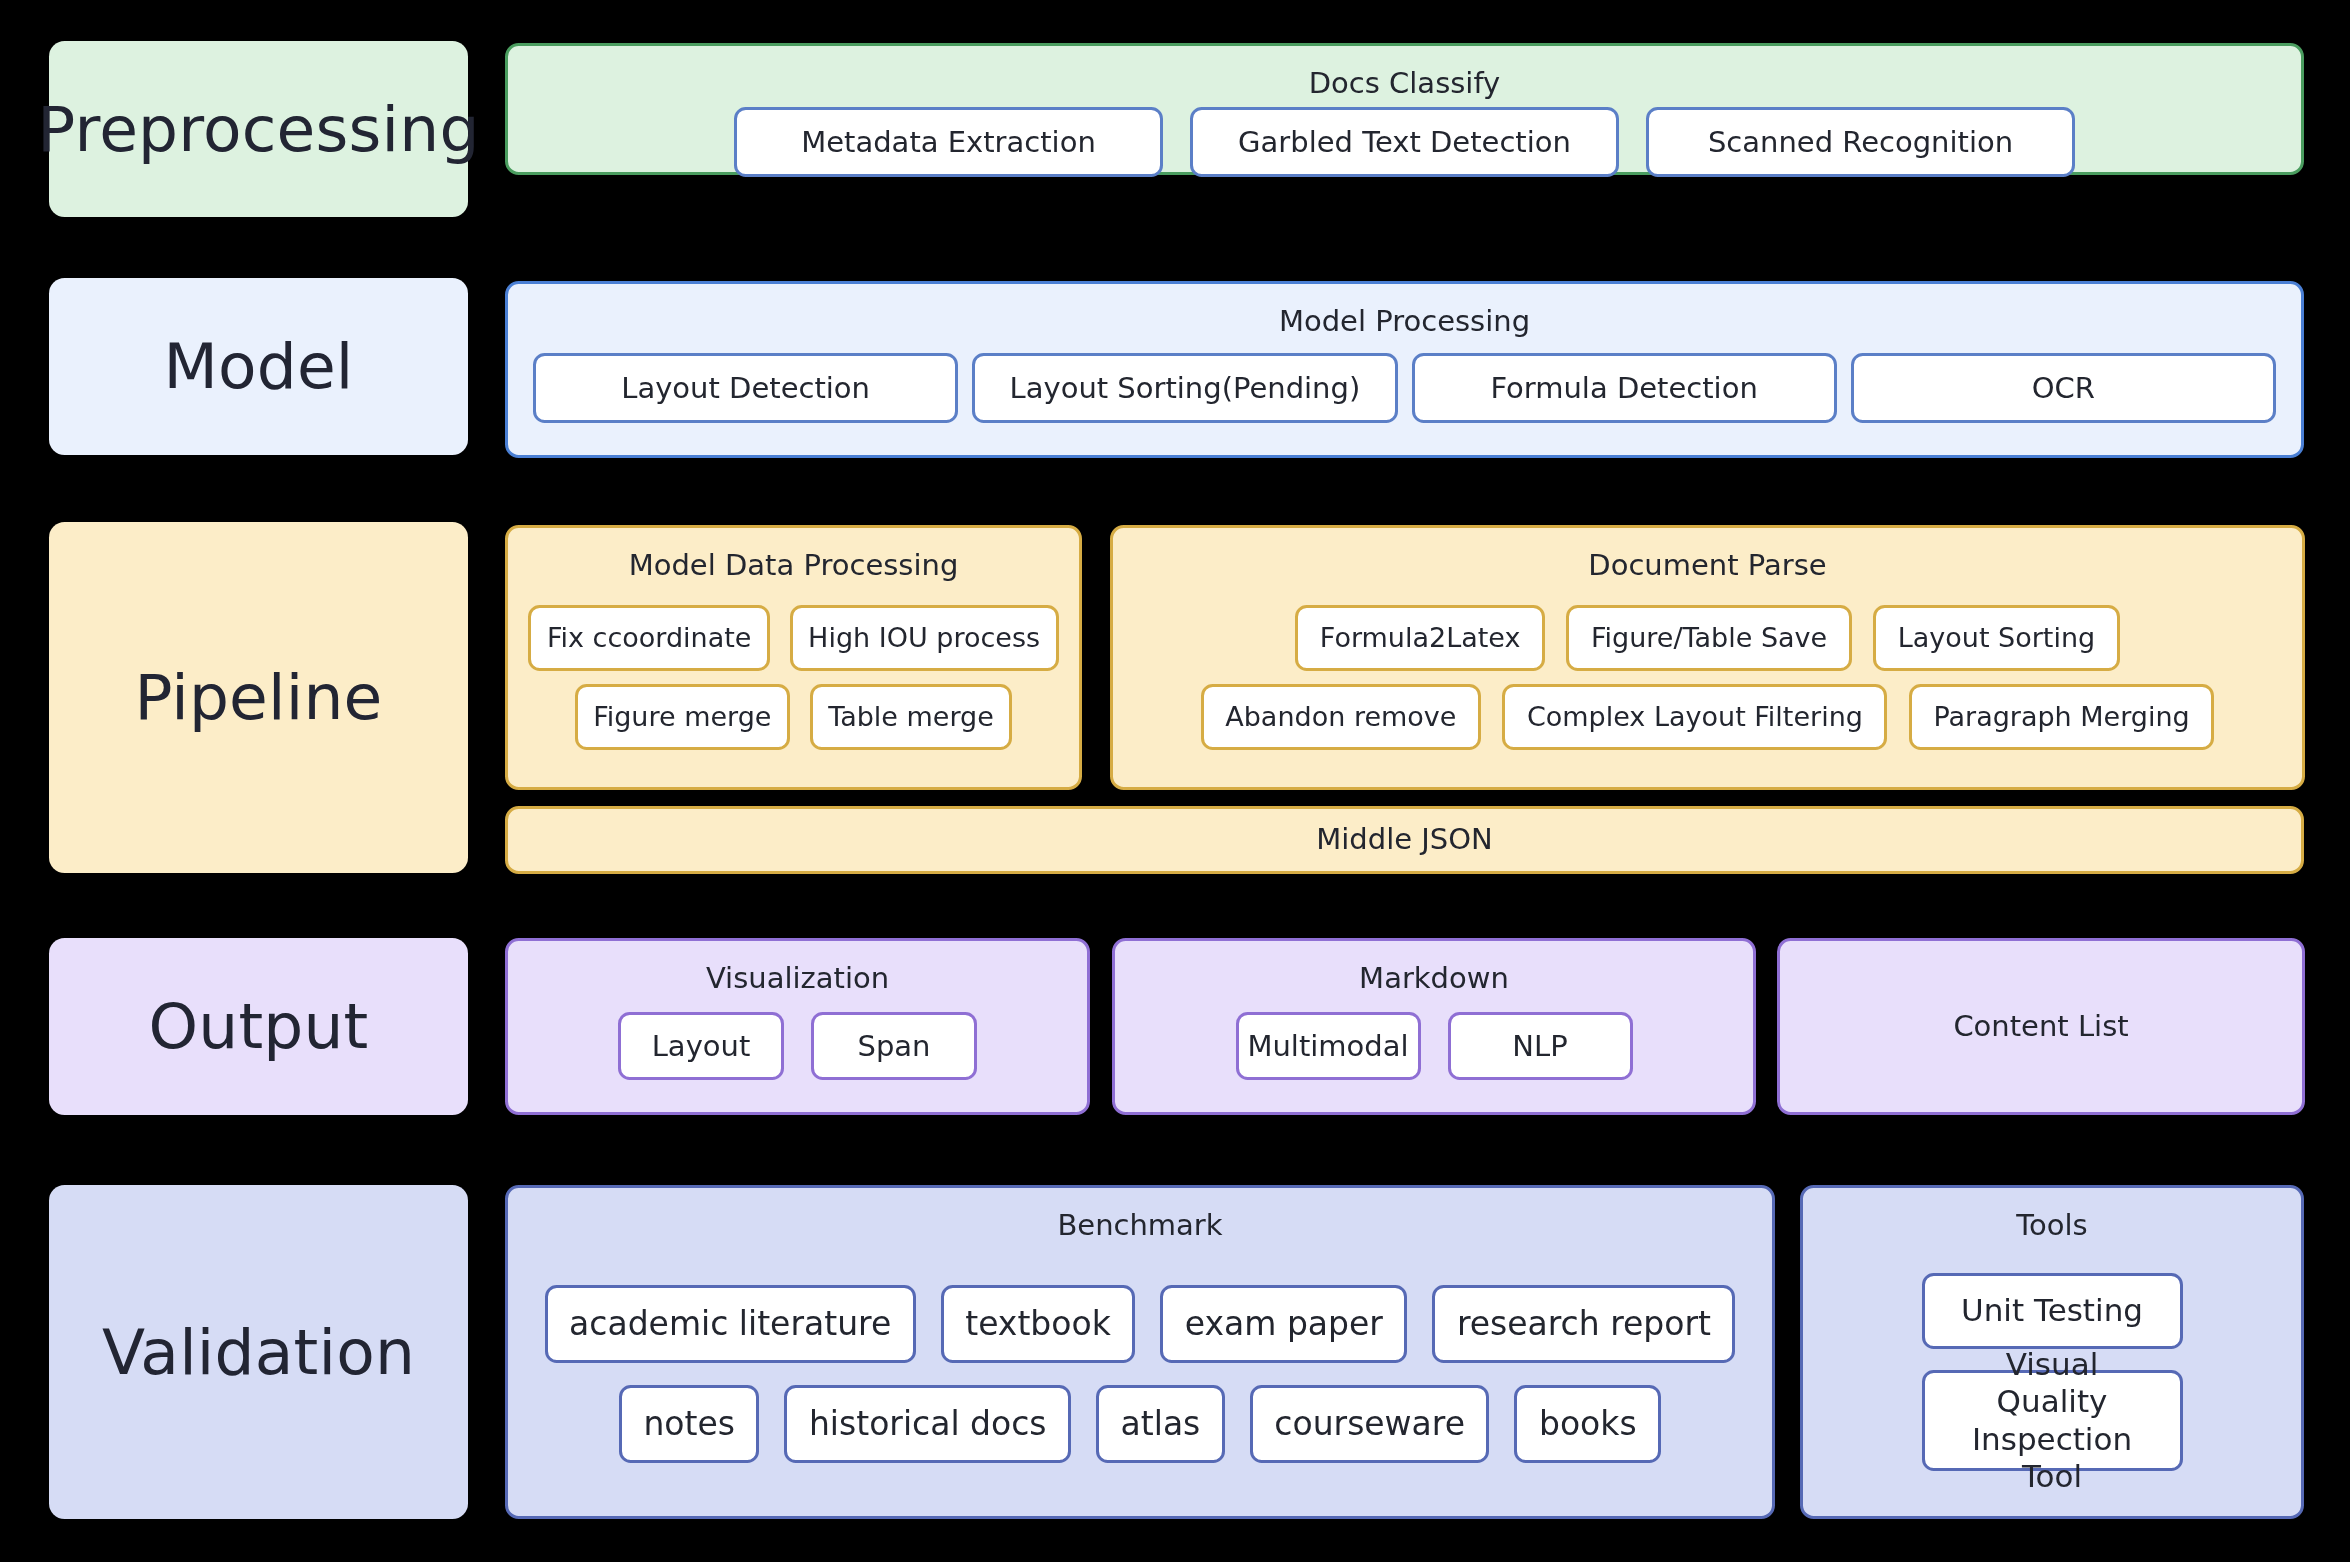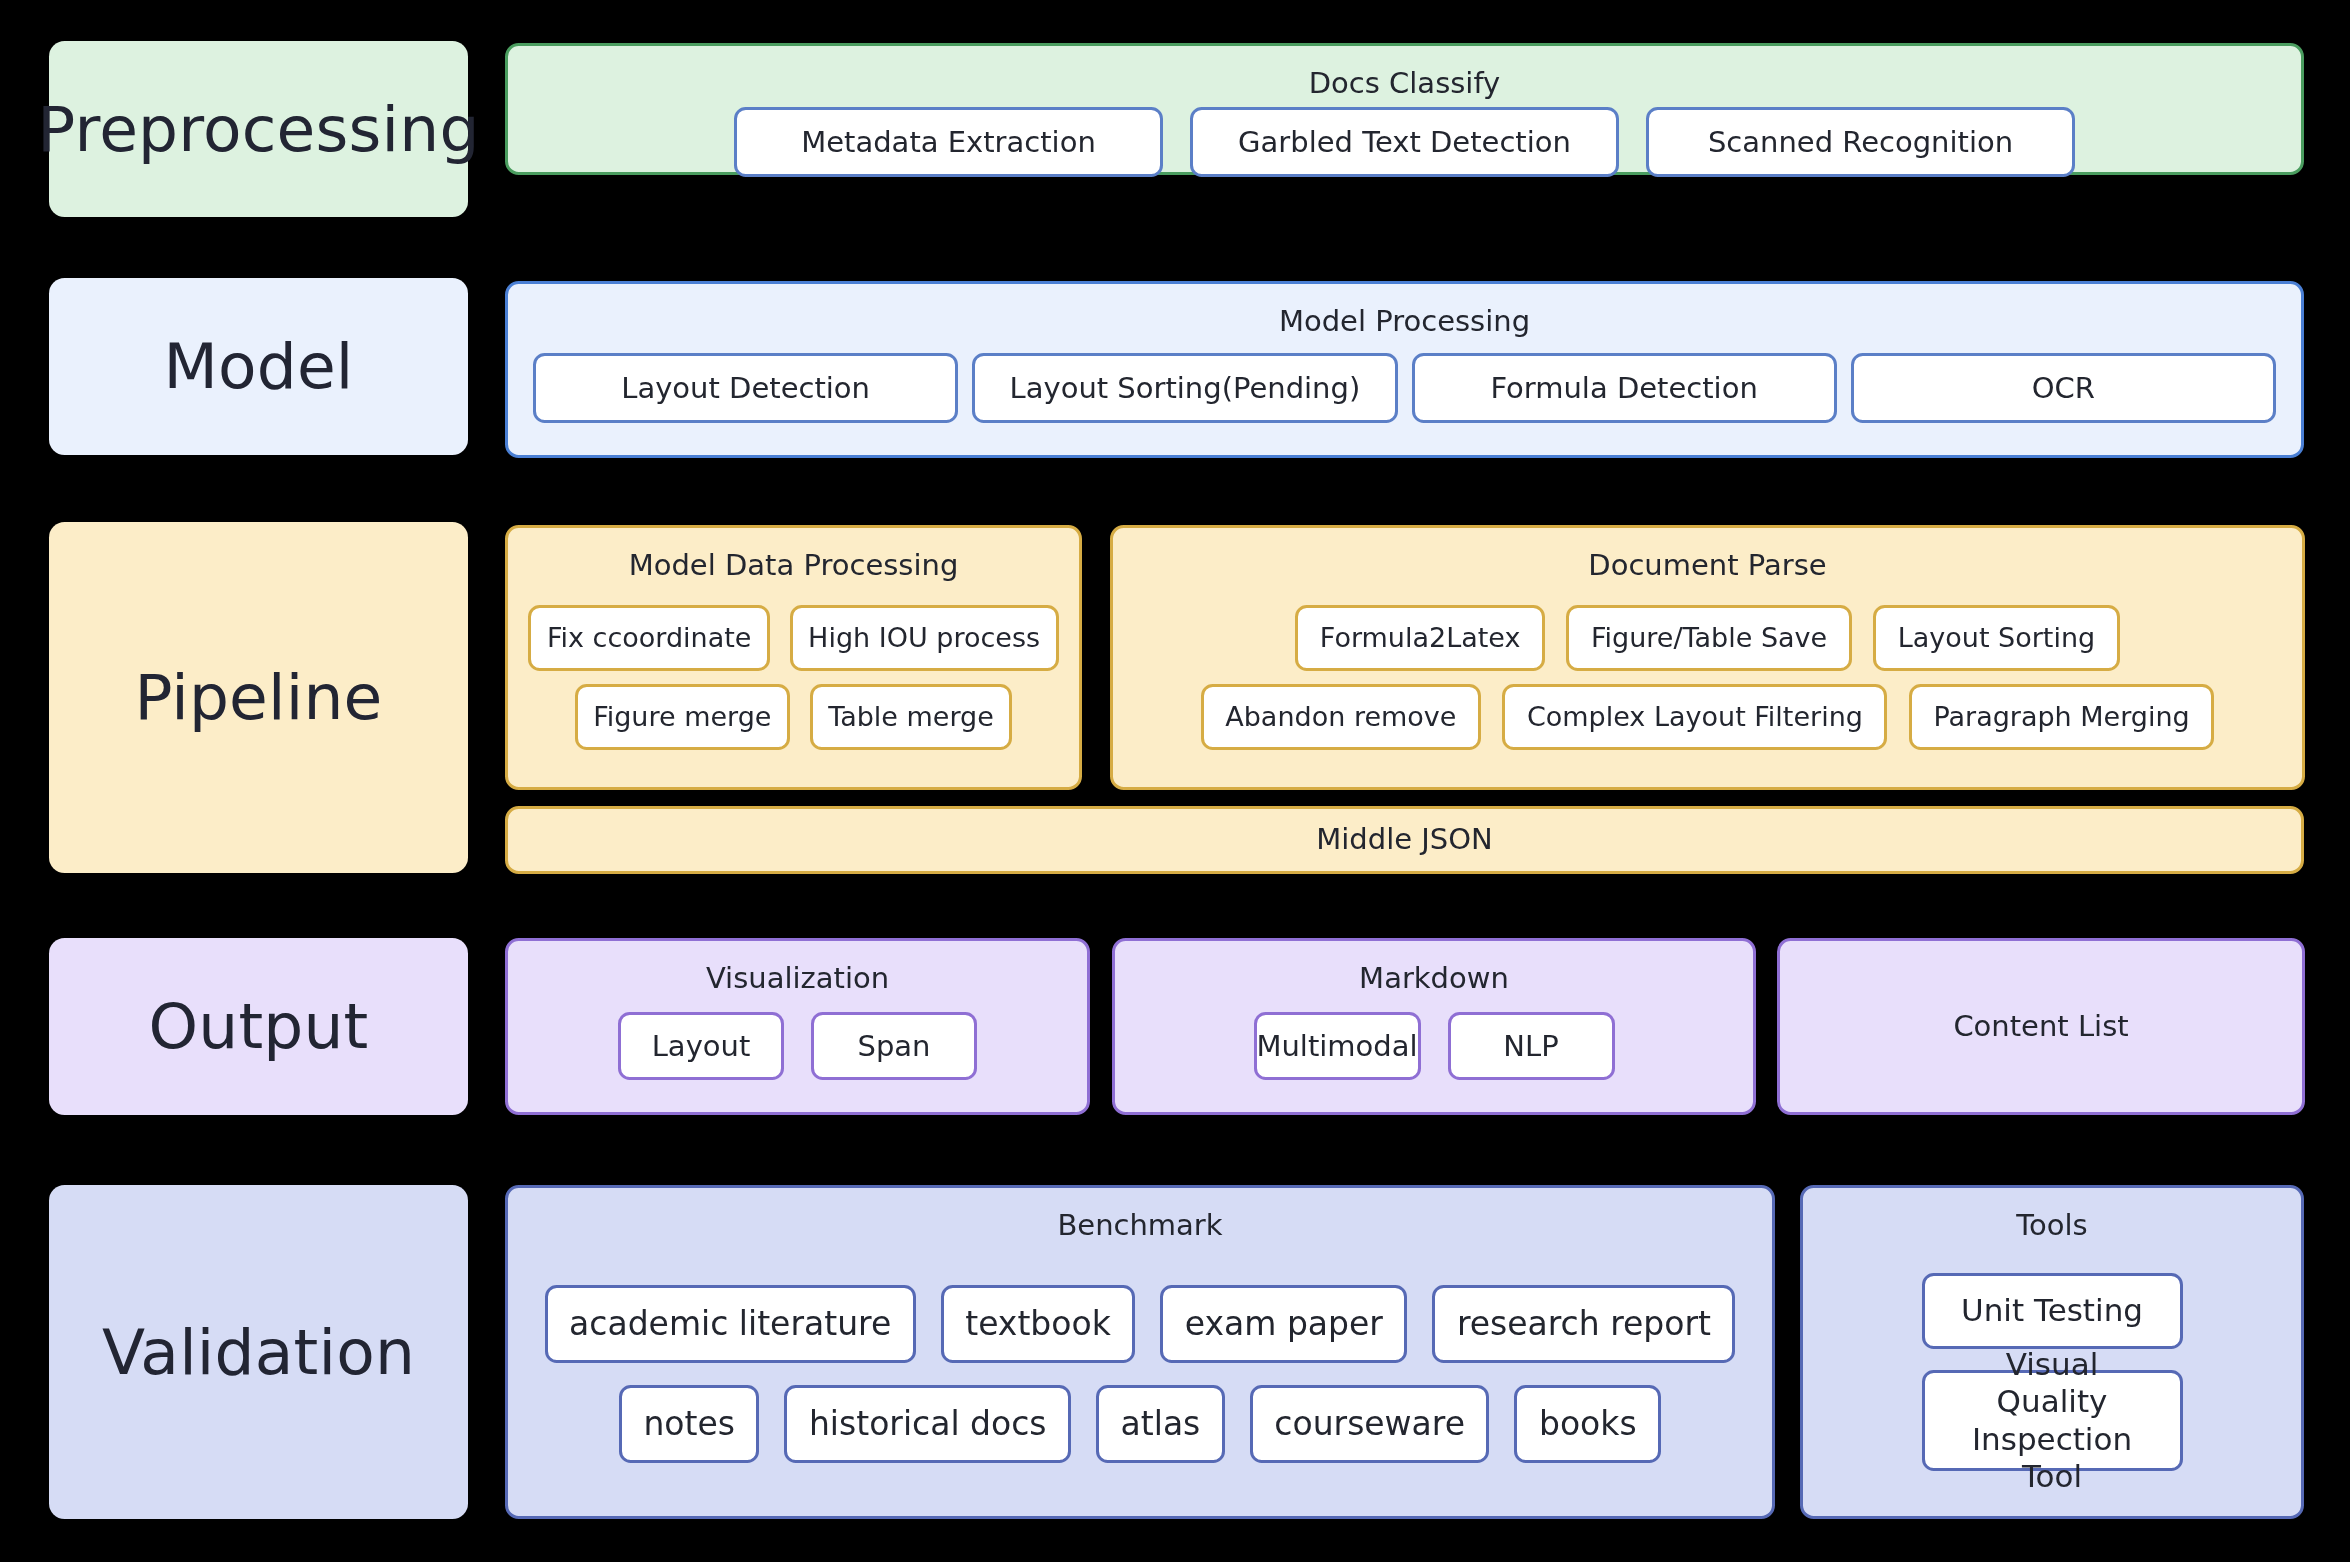--- a/index.html
+++ b/index.html
@@ -148,21 +148,21 @@
   }
   #panel-middle-json .panel-title { margin-top: 0; }
 
   
   #lbl-output { top: 938px; height: 177px; }
   #panel-visualization { left: 505px; top: 938px; width: 585px; height: 177px; }
   #panel-visualization .panel-body { padding-bottom: 21.5px; }
   #panel-visualization .chip { height: 68px; width: 166px; }
   #panel-markdown { left: 1112px; top: 938px; width: 644px; height: 177px; }
   #panel-markdown .panel-body { padding-bottom: 21.5px; }
-  #panel-markdown .chip { height: 68px; width: 167px; }
+  #panel-markdown .chip { height: 68px; width: 185px; }
   #panel-content-list {
     left: 1777px; top: 938px; width: 528px; height: 177px;
     align-items: center; justify-content: center;
   }
   #panel-content-list .panel-title { margin-top: 0; }
 
   
   #lbl-validation { top: 1185px; height: 334px; }
   #panel-benchmark { left: 505px; top: 1185px; width: 1270px; height: 334px; }
   #panel-benchmark .panel-body { gap: 21.5px; padding: 13.7px 25px 23.4px 25px; }

